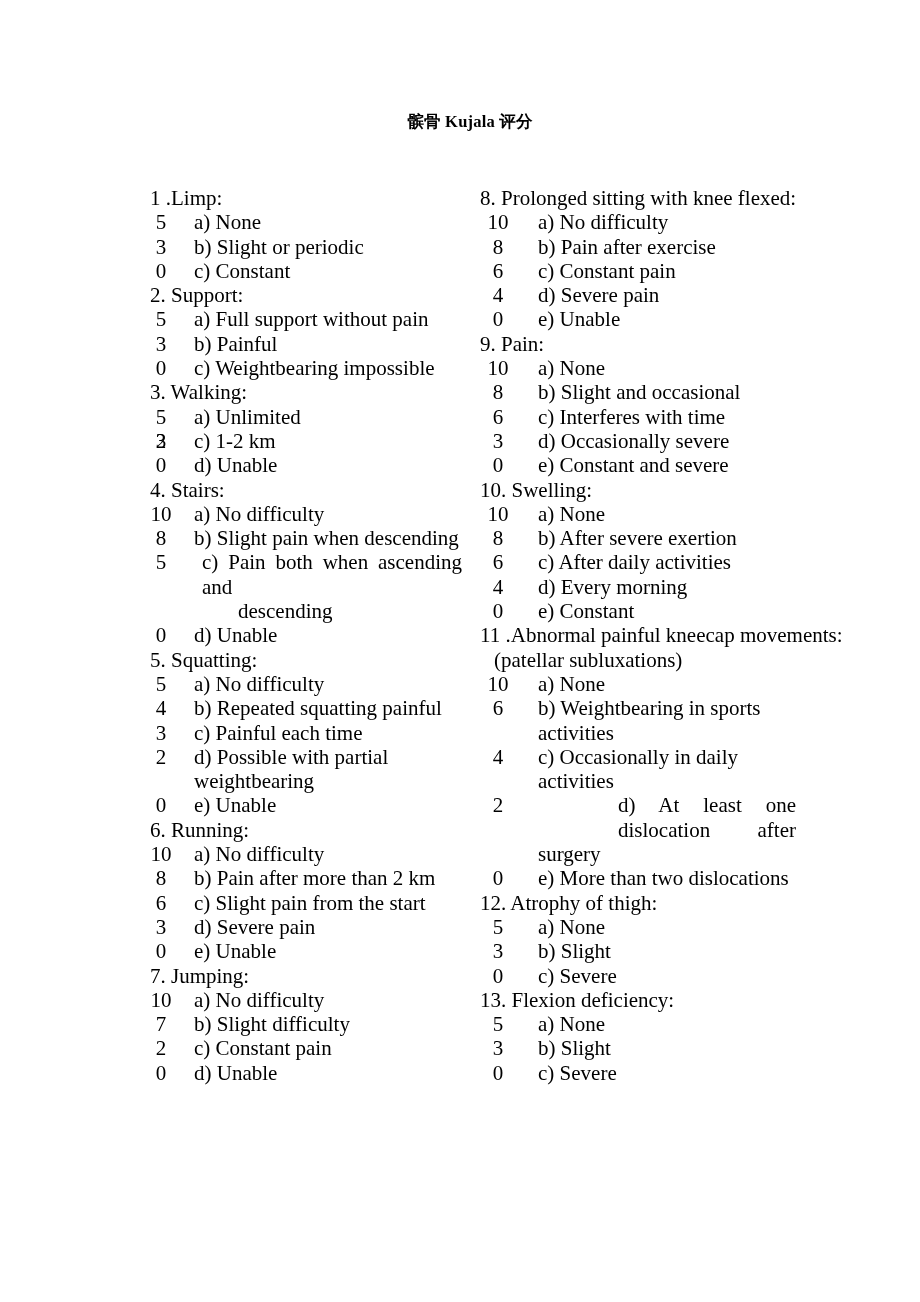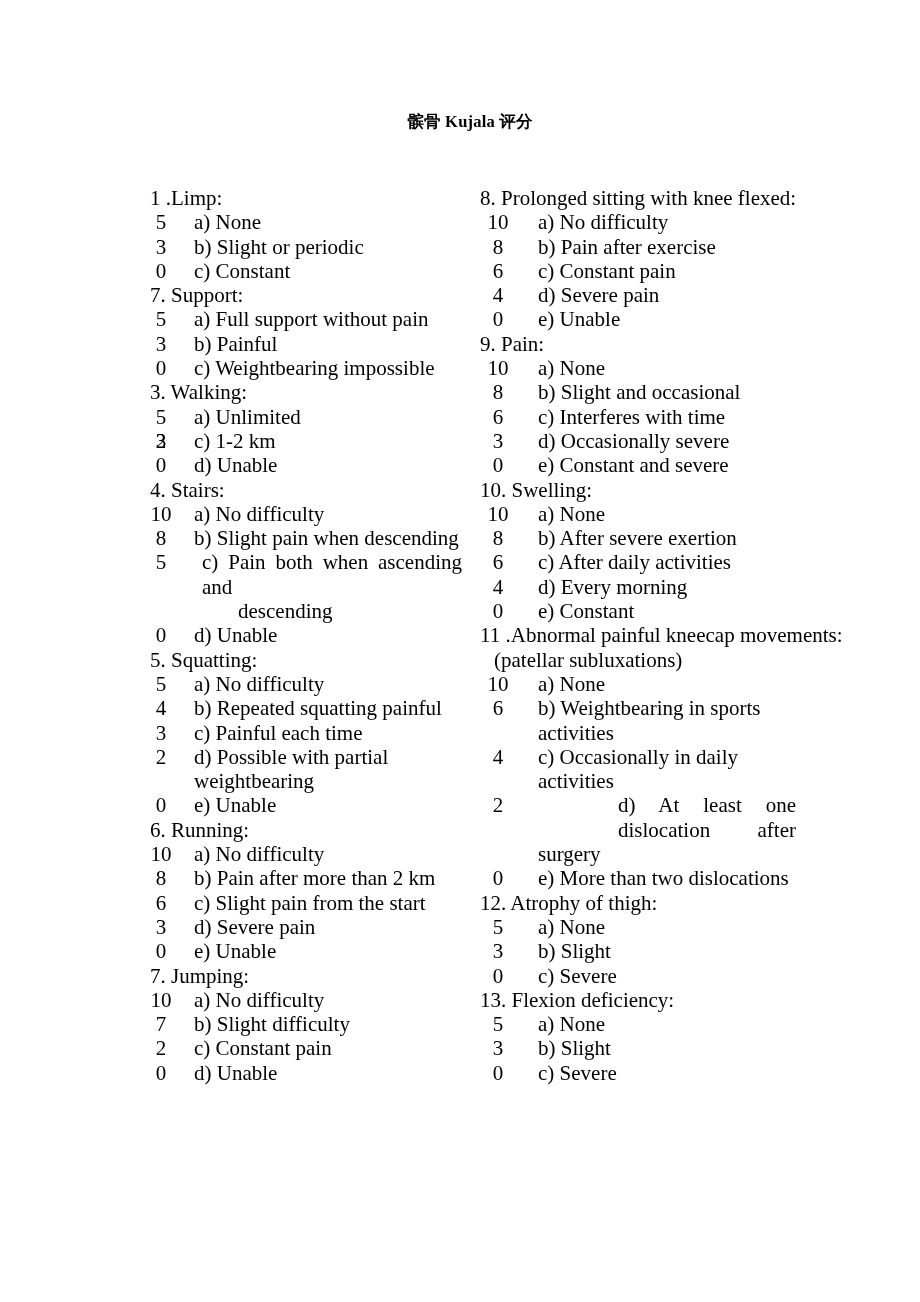--- a/index.html
+++ b/index.html
@@ -139,21 +139,21 @@
             <span class="opt-score">3</span>
             <span class="opt-text">b) Slight or periodic</span>
           </div>
           <div class="option">
             <span class="opt-score">0</span>
             <span class="opt-text">c) Constant</span>
           </div>
         </div>
       </div>
       <div class="item">
-        <div class="item-heading">7. Support:</div>
+        <div class="item-heading">2. Support:</div>
         <div class="options">
           <div class="option">
             <span class="opt-score">5</span>
             <span class="opt-text">a) Full support without pain</span>
           </div>
           <div class="option">
             <span class="opt-score">3</span>
             <span class="opt-text">b) Painful</span>
           </div>
           <div class="option">

